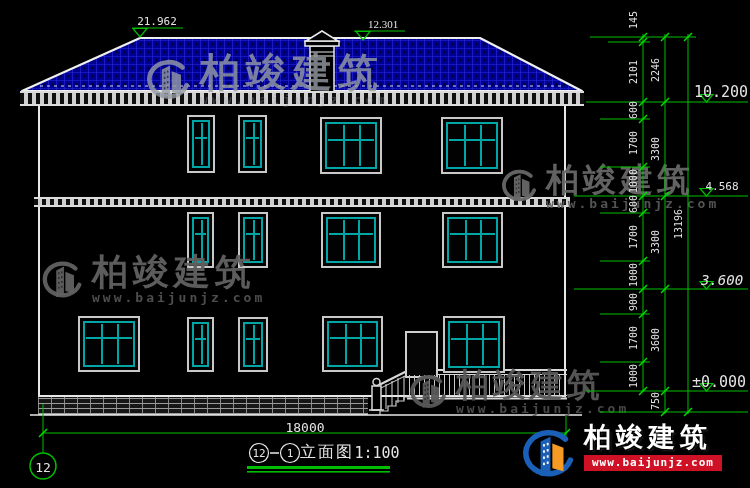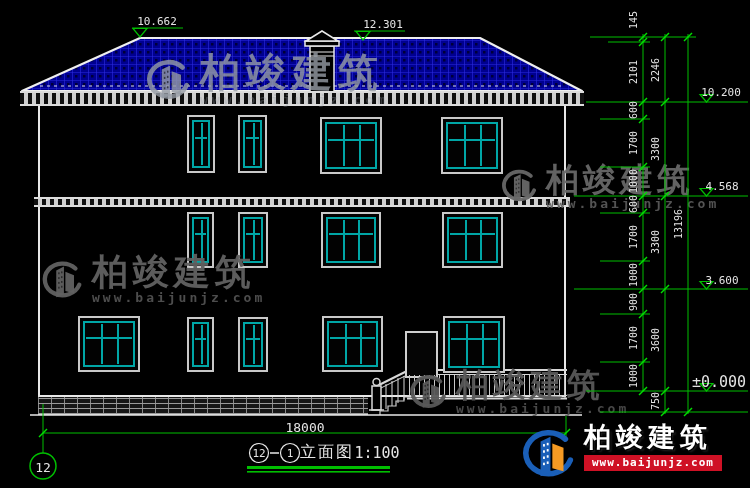--- a/index.html
+++ b/index.html
@@ -328,26 +328,26 @@
       <span class="dimtxt rot" style="left: 633px; top: 275px; font-size: 10px;">1000</span>
       <span class="dimtxt rot" style="left: 633px; top: 302px; font-size: 10px;">900</span>
       <span class="dimtxt rot" style="left: 633px; top: 338px; font-size: 10px;">1700</span>
       <span class="dimtxt rot" style="left: 633px; top: 376px; font-size: 10px;">1000</span>
       <span class="dimtxt rot" style="left: 655px; top: 70px; font-size: 10px;">2246</span>
       <span class="dimtxt rot" style="left: 655px; top: 149px; font-size: 10px;">3300</span>
       <span class="dimtxt rot" style="left: 655px; top: 242px; font-size: 10px;">3300</span>
       <span class="dimtxt rot" style="left: 655px; top: 340px; font-size: 10px;">3600</span>
       <span class="dimtxt rot" style="left: 655px; top: 401px; font-size: 10px;">750</span>
       <span class="dimtxt rot" style="left: 678px; top: 224px; font-size: 10px;">13196</span>
-      <span class="dimtxt" style="left: 721px; top: 92px; font-size: 11px;">10.200</span>
+      <span class="dimtxt" style="left: 721px; top: 92px; font-size: 15px;">10.200</span>
       <span class="dimtxt" style="left: 722px; top: 186px; font-size: 11px;">4.568</span>
-      <span class="dimtxt" style="left: 722px; top: 280px; font-size: 11px;">3.600</span>
+      <span class="dimtxt" style="left: 722px; top: 280px; font-size: 14px; font-style: italic;">3.600</span>
       <span class="dimtxt" style="left: 719px; top: 382px; font-size: 15px;">±0.000</span>
-      <span class="dimtxt" style="left: 157px; top: 21px; font-size: 11px;">10.662</span>
-      <span class="dimtxt" style="left: 383px; top: 24px; font-size: 11px;">12.301</span>
+      <span class="dimtxt" style="left: 157px; top: 21px; font-size: 11px;">21.962</span>
+      <span class="dimtxt" style="left: 383px; top: 24px; font-size: 11px; font-family: Liberation Serif, serif;">12.301</span>
       <span class="dimtxt" style="left: 305px; top: 427px; font-size: 13px;">18000</span>
       <span class="dimtxt" style="left: 43px; top: 467px; font-size: 13px;">12</span>
       <span class="dimtxt" style="left: 259px; top: 453px; font-size: 11px;">12</span>
       <span class="dimtxt" style="left: 290px; top: 453px; font-size: 11px;">1</span>
       <span class="dimtxt" style="left: 327px; top: 452px; font-size: 16px; font-family: &quot;Liberation Sans&quot;, sans-serif; letter-spacing: 2px;">立面图</span>
       <span class="dimtxt" style="left: 377px; top: 453px; font-size: 15px;">1:100</span>
     </div>
 
   <div id="footer">
     <svg width="64" height="62" viewBox="0 0 100 100">

